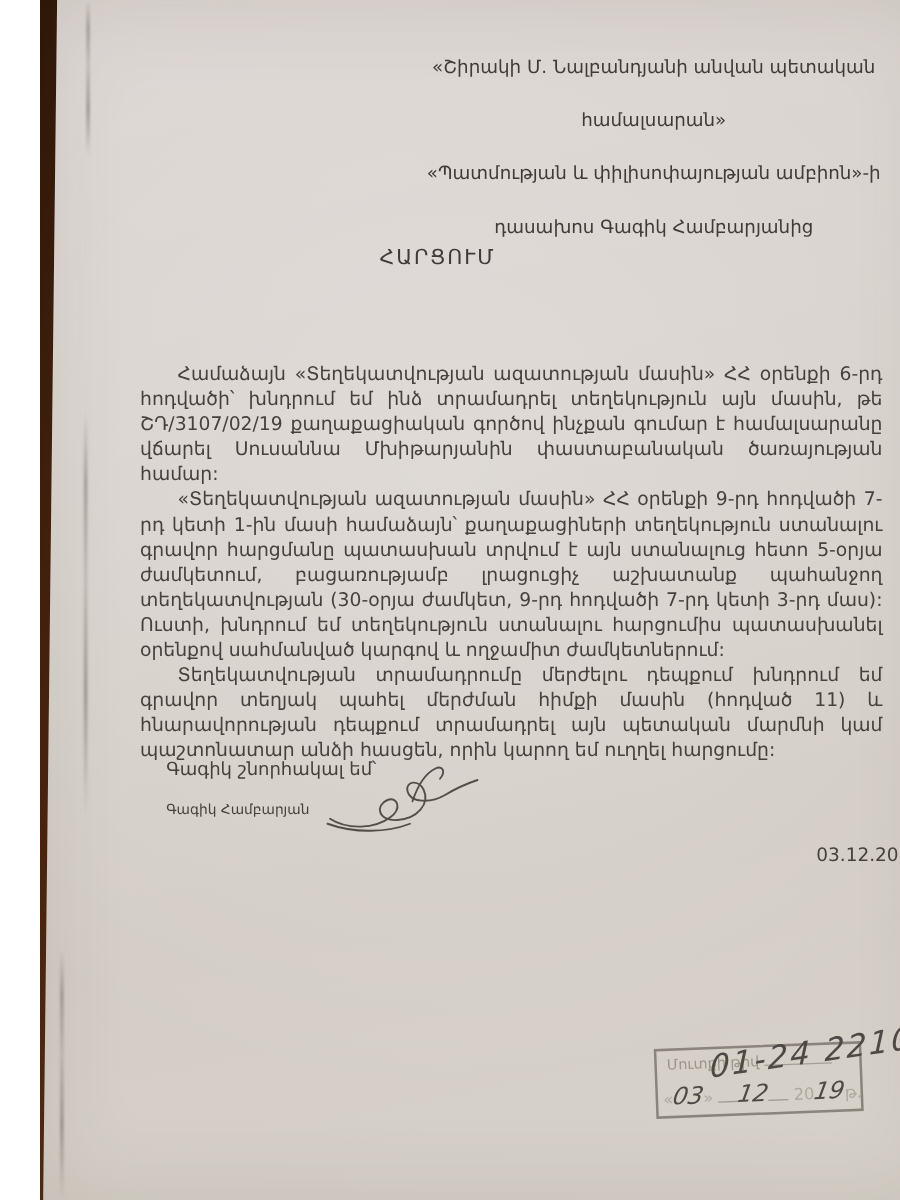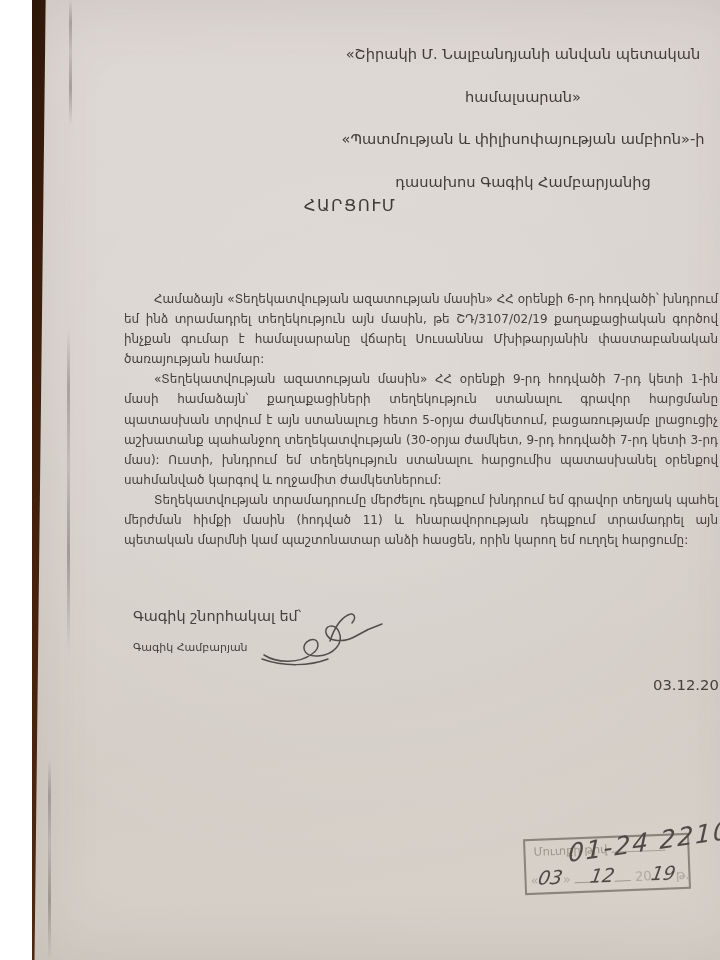--- a/index.html
+++ b/index.html
@@ -73,23 +73,23 @@
     position: absolute;
     top: 252px;
     left: 113px;
     font-size: 14.4px;
     color: #45403c;
   }
 
   .body-block {
     position: absolute;
     top: 289px;
-    left: 92px;
+    left: 80px;
     width: 594px;
-    font-size: 12px;
+    font-size: 15px;
     line-height: 20.1px;
     color: #46413d;
   }
   .body-block p {
     text-align: justify;
     text-indent: 30px;
   }
 
   .closing-thanks {
     position: absolute;

